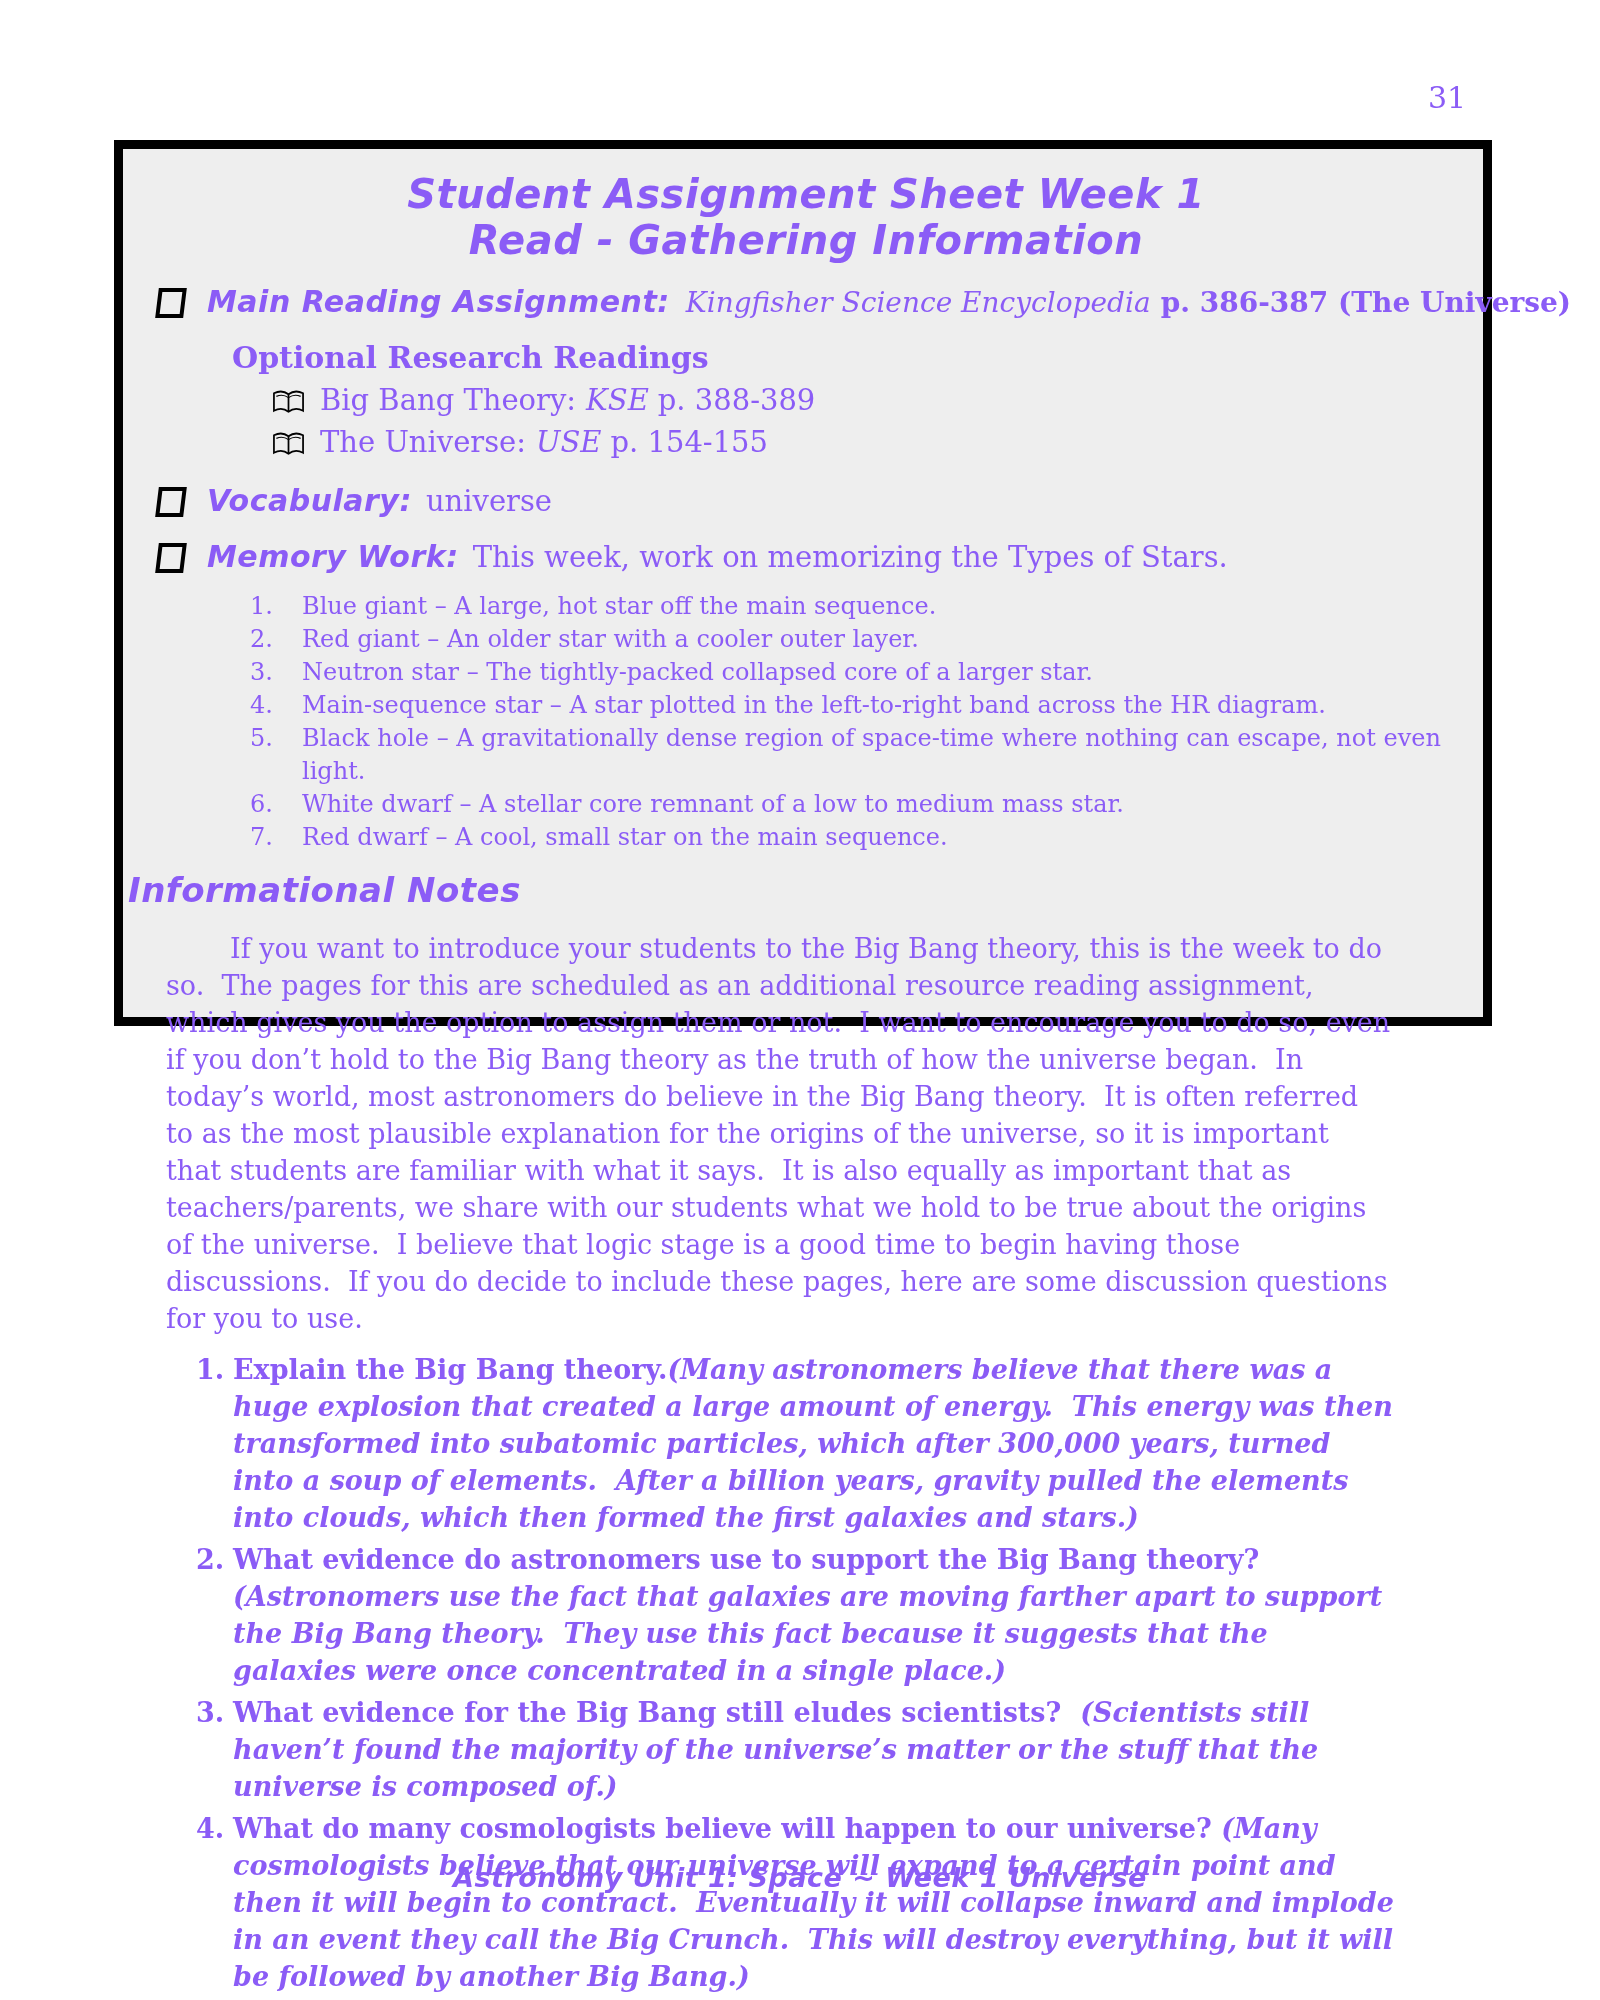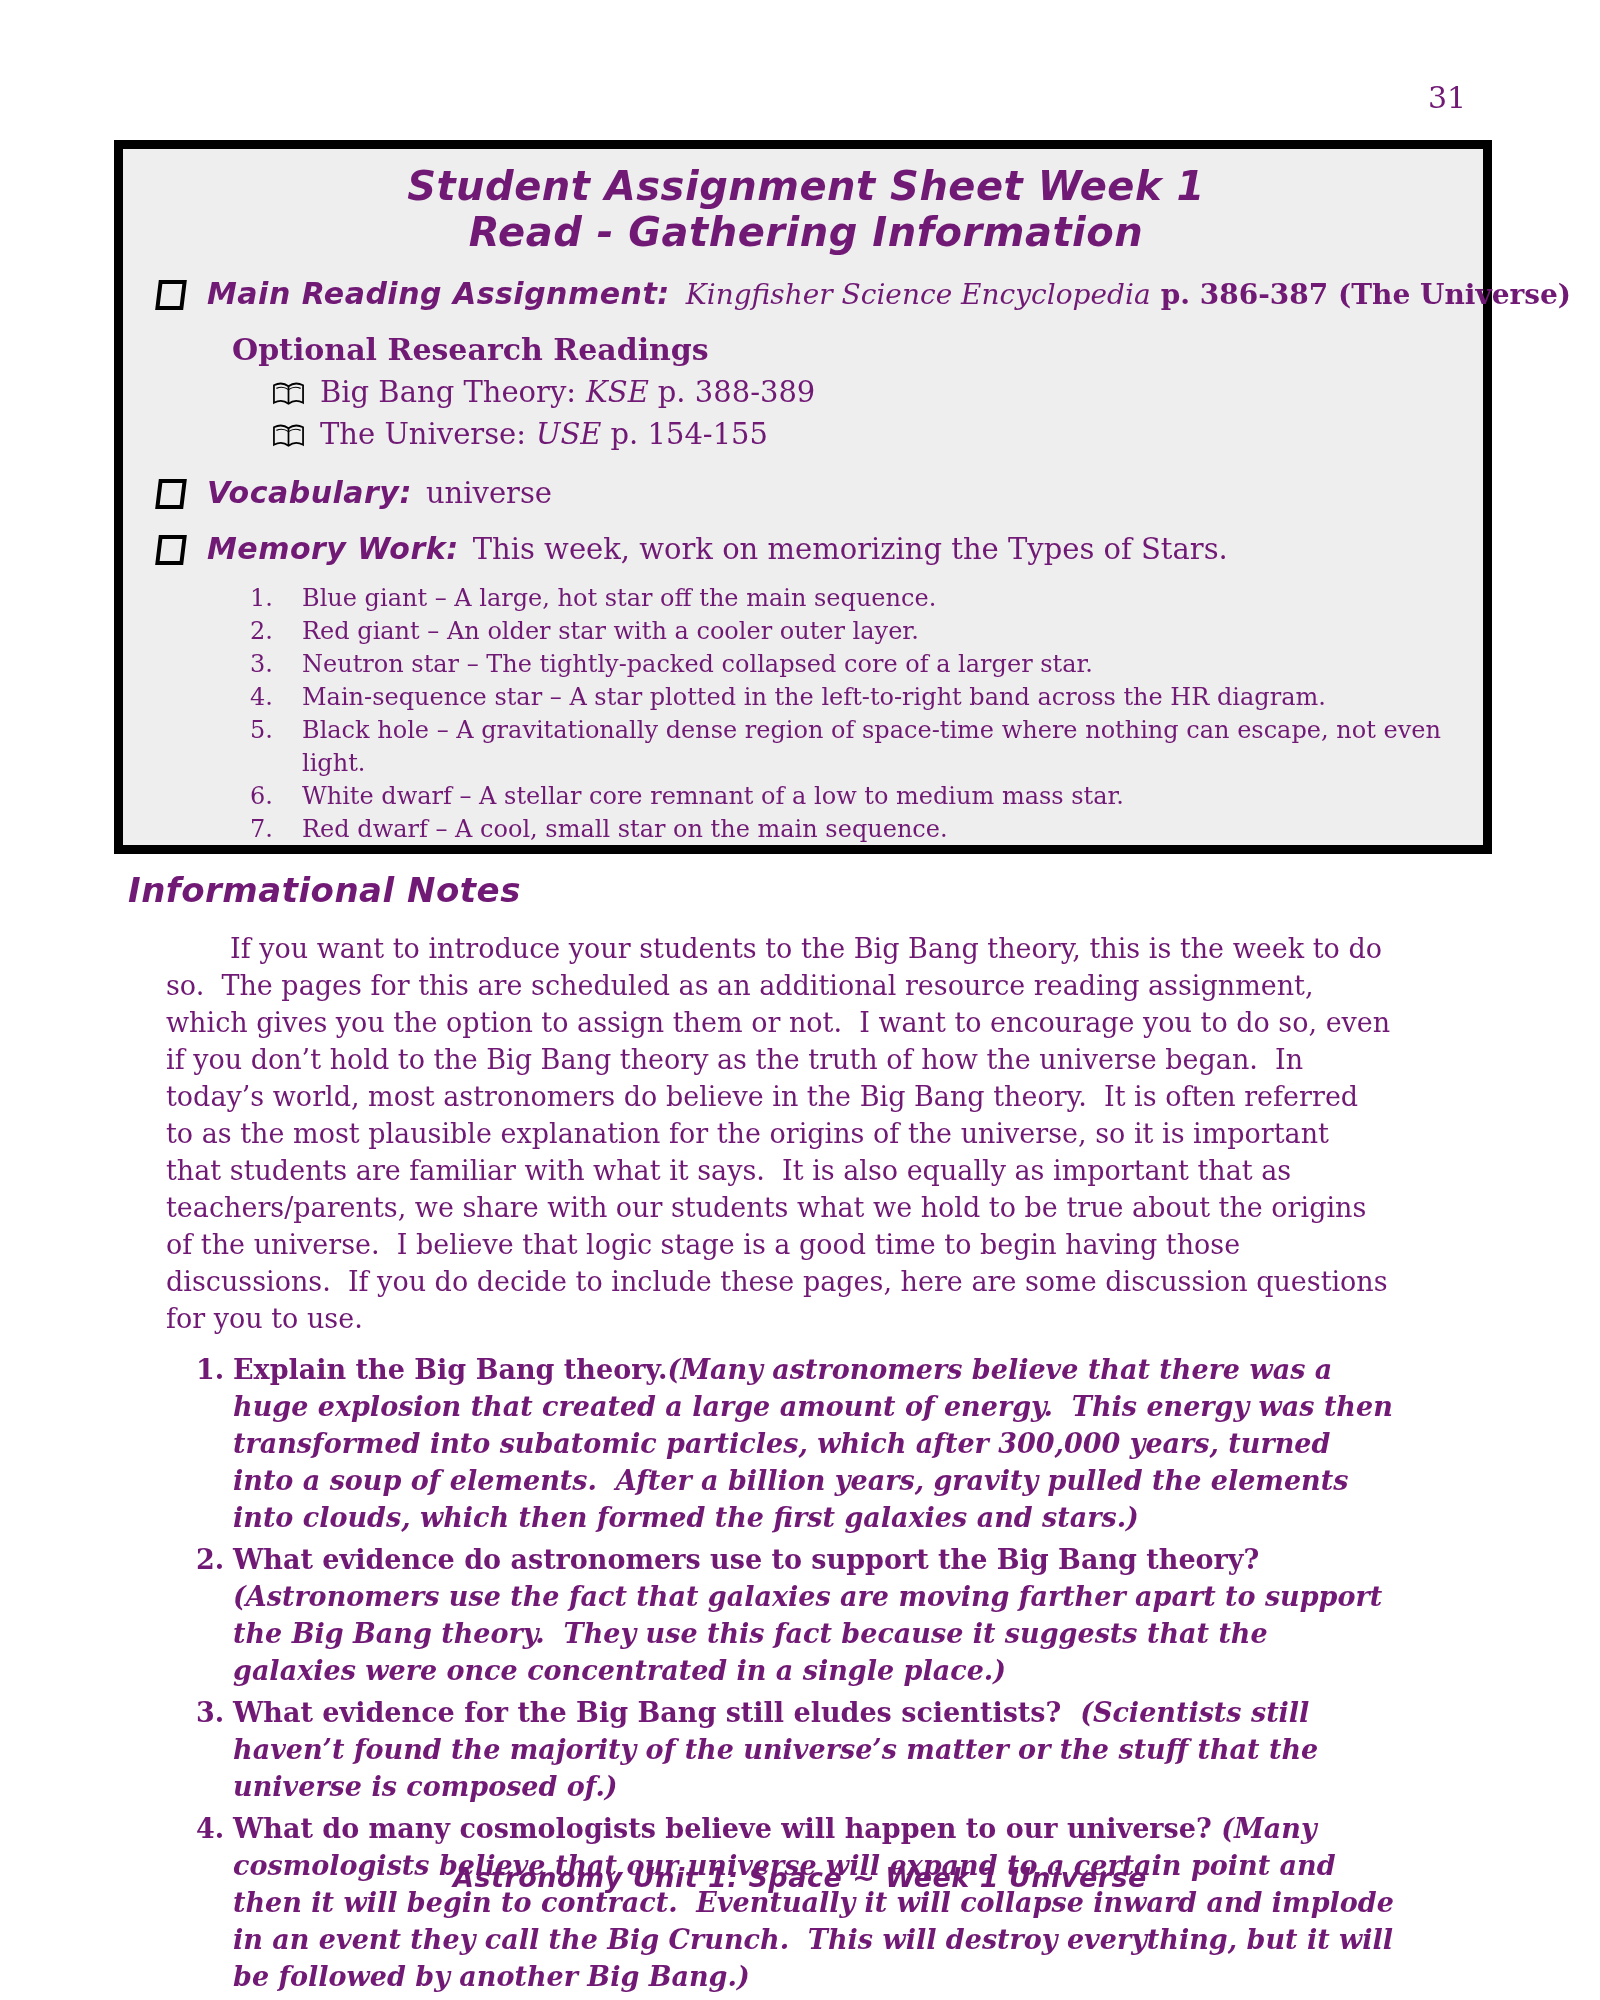--- a/index.html
+++ b/index.html
@@ -1,33 +1,33 @@
 <!DOCTYPE html>
 <html><head>
 <meta charset="utf-8">
 <style>
   html,body { margin:0; padding:0; background:#ffffff; }
   .page {
     position:relative; width:1600px; height:2000px;
-    background:#ffffff; color:#701a75; overflow:hidden;
+    background:#ffffff; color:#8b5cf6; overflow:hidden;
     font-family:"DejaVu Serif", serif;
   }
   .hand {
     font-family:"DejaVu Sans", sans-serif;
     font-style:italic; font-weight:bold; letter-spacing:.5px;
   }
   .prewrap { white-space:pre-wrap; }
 
   .page-number { position:absolute; top:80px; left:1428px; font-size:30px; }
 
   
   .assignment-box {
-    position:absolute; left:114px; top:140px; width:1378px; height:714px;
+    position:absolute; left:114px; top:140px; width:1378px; height:886px;
     box-sizing:border-box; border:9px solid #000000; background:#eeeeee;
-    padding:12px 26px 0 32px;
+    padding:20px 26px 0 32px;
   }
   .box-title   { text-align:center; font-size:40px; line-height:46px; margin-top:2px; }
   .box-subtitle{ text-align:center; font-size:40px; line-height:42px; margin-top:2px; }
 
   .check-row { display:flex; align-items:flex-start; white-space:nowrap; }
   .checkbox {
     display:inline-block; box-sizing:border-box; flex:none;
     width:28px; height:30px; border:4px solid #000; background:transparent;
     transform:skewX(-7deg); margin:5px 22px 0 2px;
   }

